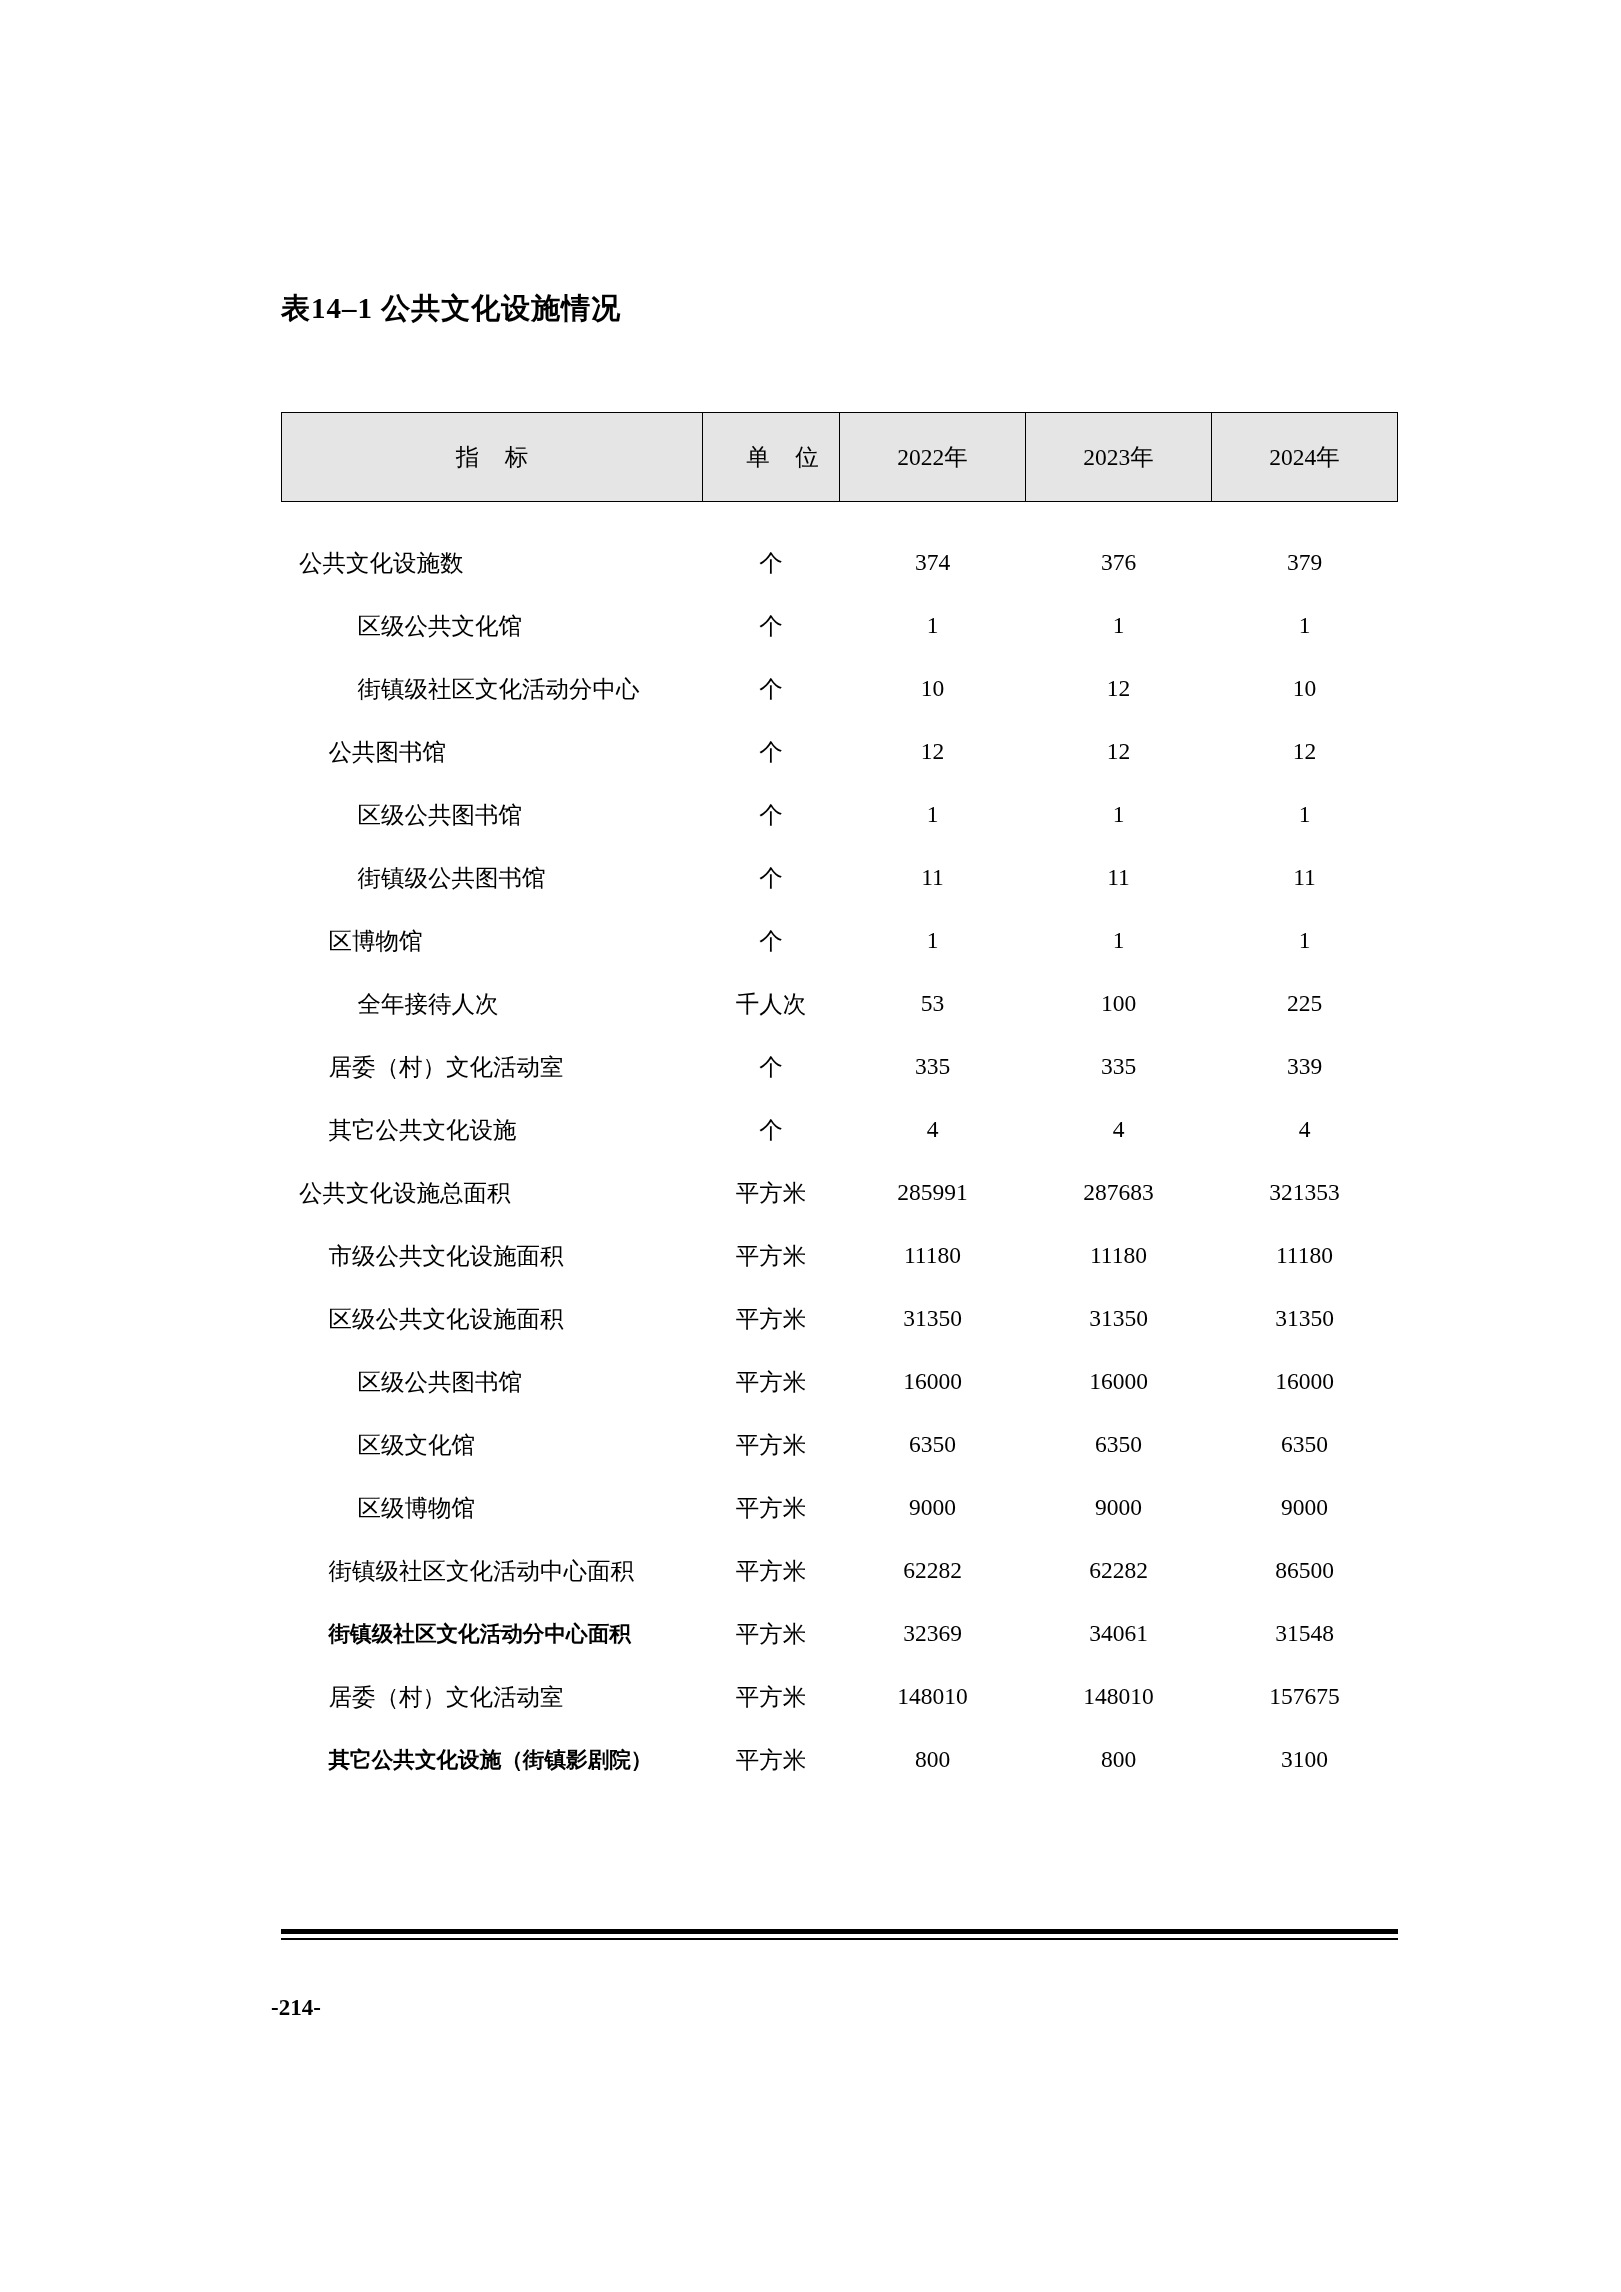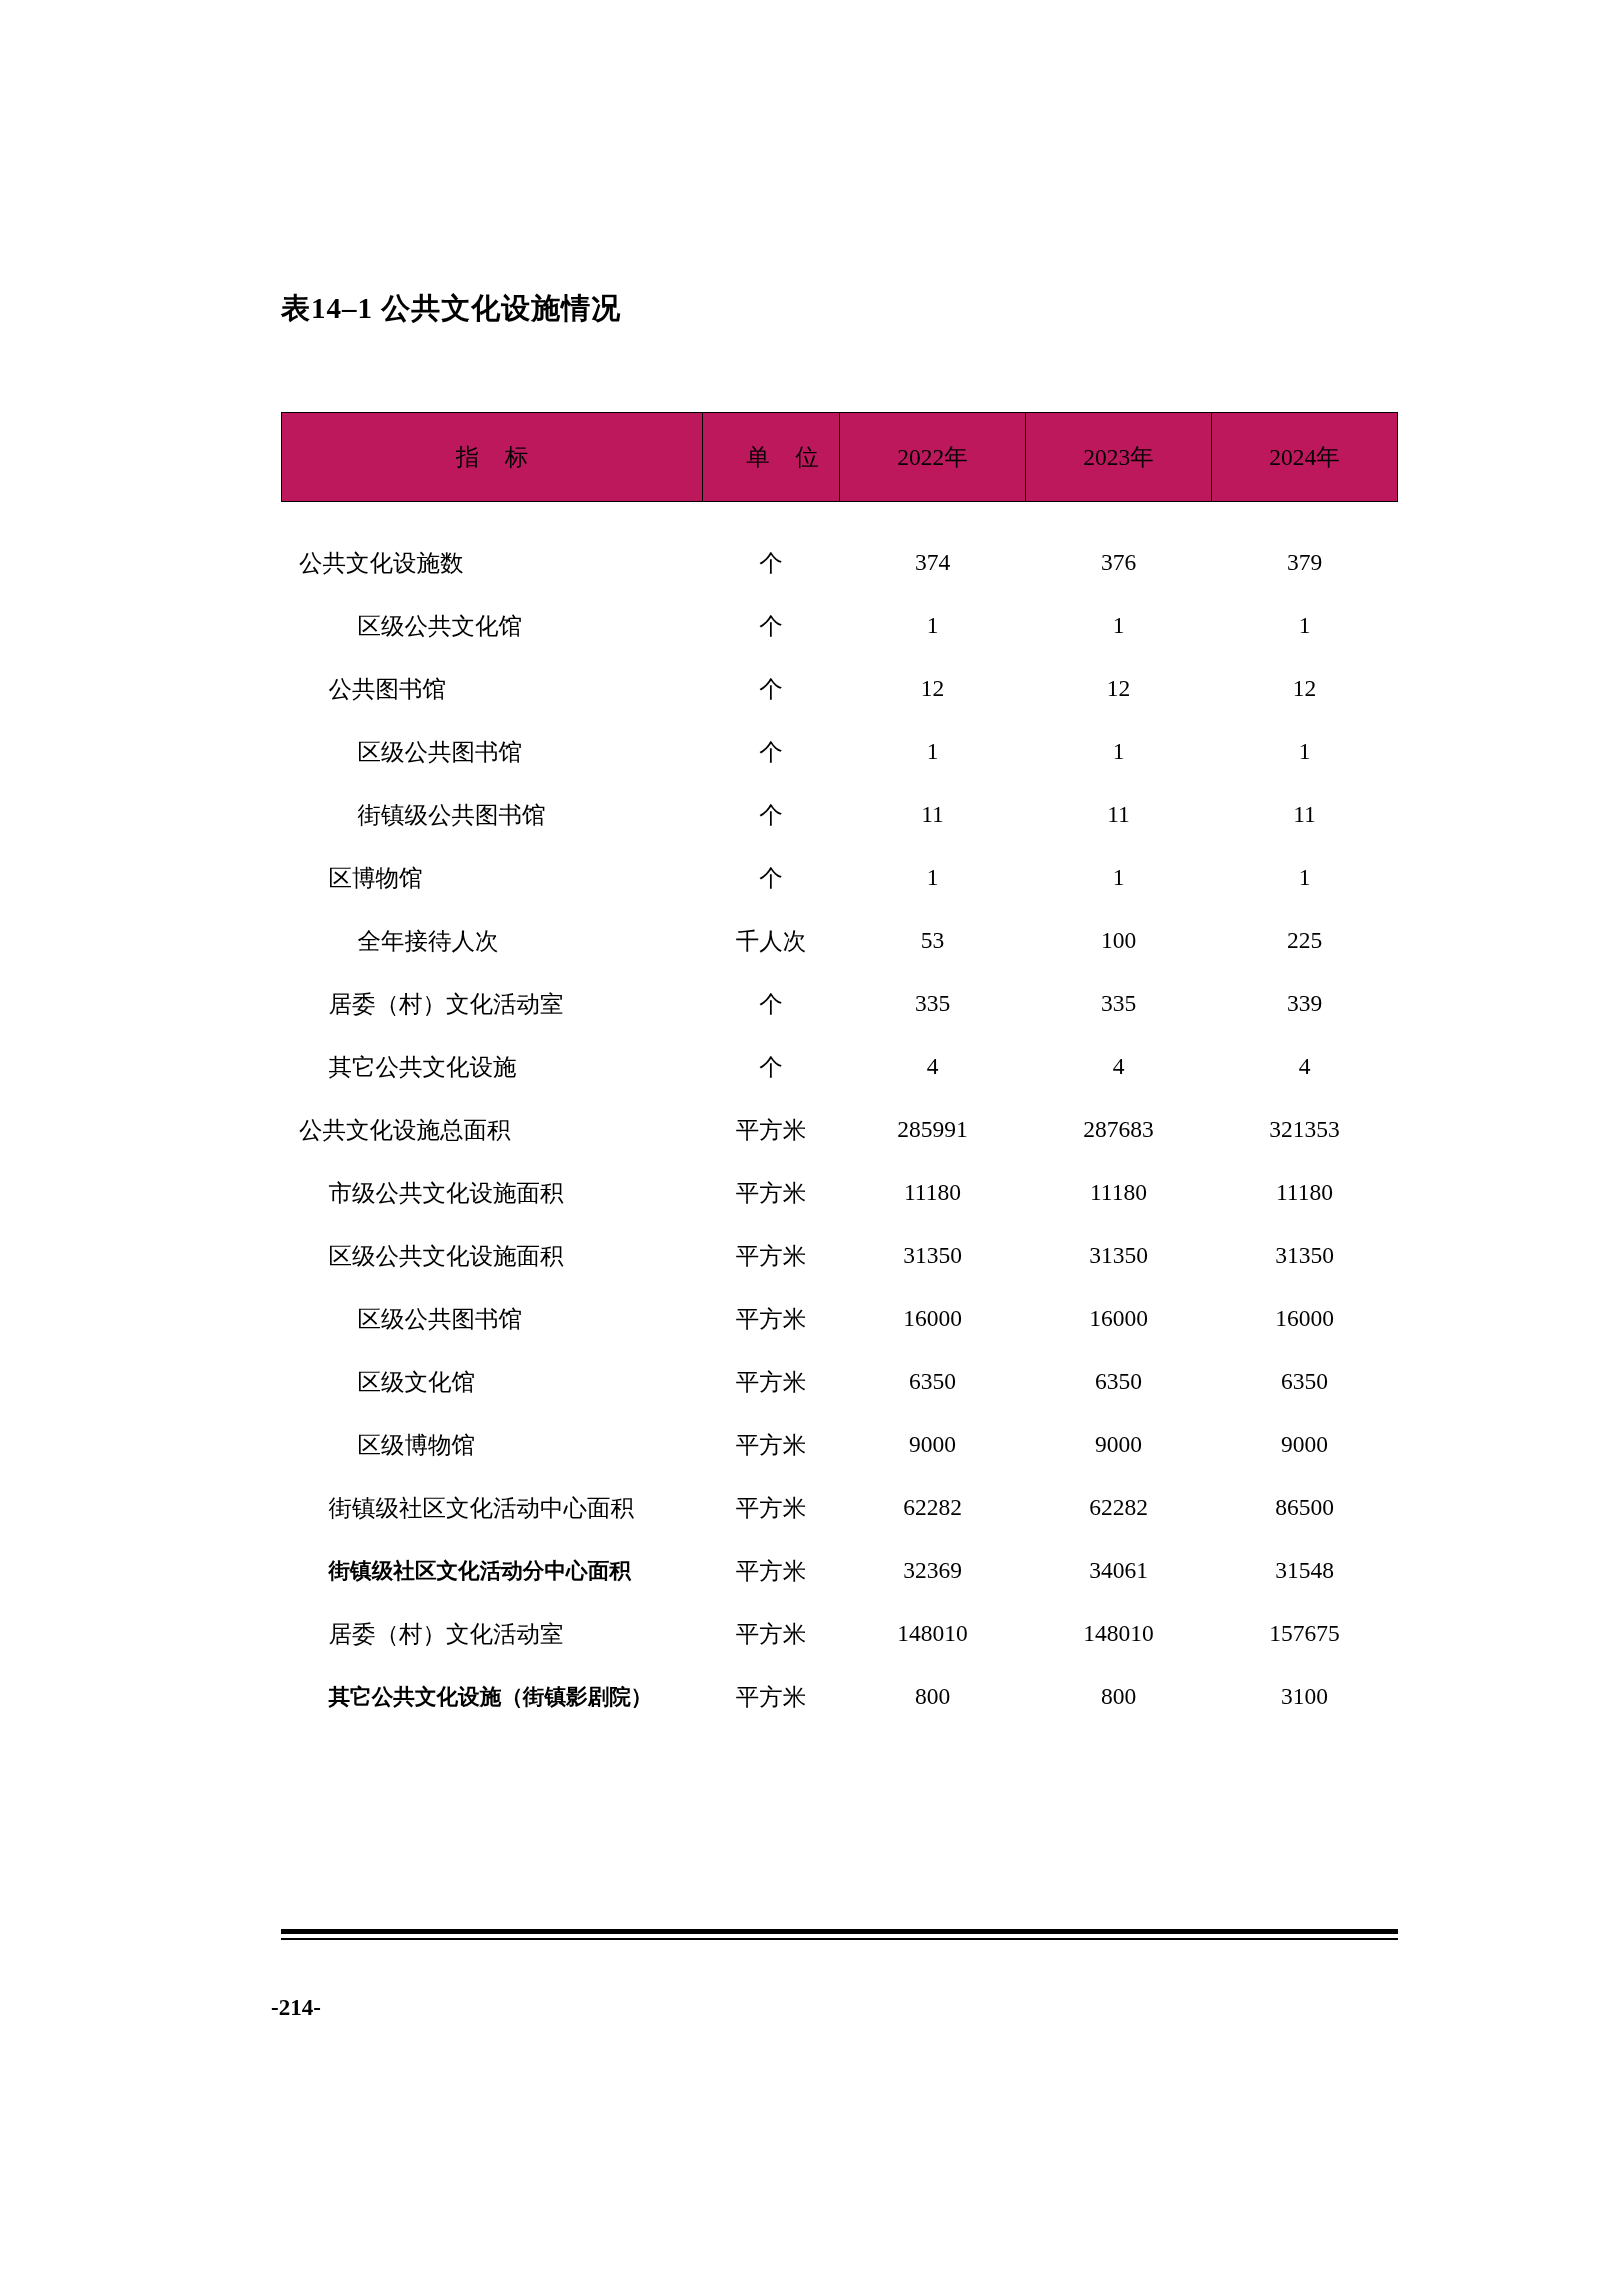--- a/index.html
+++ b/index.html
@@ -42,21 +42,21 @@
     width: 1117px;
     table-layout: fixed;
   }
   table.data col.c0 { width: 421px; }
   table.data col.c1 { width: 137px; }
   table.data col.c2 { width: 186px; }
   table.data col.c3 { width: 186px; }
   table.data col.c4 { width: 186px; }
 
   thead th {
-    background: #be185d;
+    background: #e5e5e5;
     border: 1px solid #000000;
     height: 86px;
     font-size: 23.5px;
     font-weight: normal;
     text-align: center;
     vertical-align: middle;
     font-family: "Liberation Serif", "DejaVu Serif", serif;
   }
   thead th.ind {
     letter-spacing: 9.8px;
@@ -159,20 +159,27 @@
             <td class="val">379</td>
           </tr>
           <tr>
             <td class="name lvl3">区级公共文化馆</td>
             <td class="unit">个</td>
             <td class="val">1</td>
             <td class="val">1</td>
             <td class="val">1</td>
           </tr>
           <tr>
+            <td class="name lvl3">街镇级社区文化活动分中心</td>
+            <td class="unit">个</td>
+            <td class="val">10</td>
+            <td class="val">12</td>
+            <td class="val">10</td>
+          </tr>
+          <tr>
             <td class="name lvl2">公共图书馆</td>
             <td class="unit">个</td>
             <td class="val">12</td>
             <td class="val">12</td>
             <td class="val">12</td>
           </tr>
           <tr>
             <td class="name lvl3">区级公共图书馆</td>
             <td class="unit">个</td>
             <td class="val">1</td>

